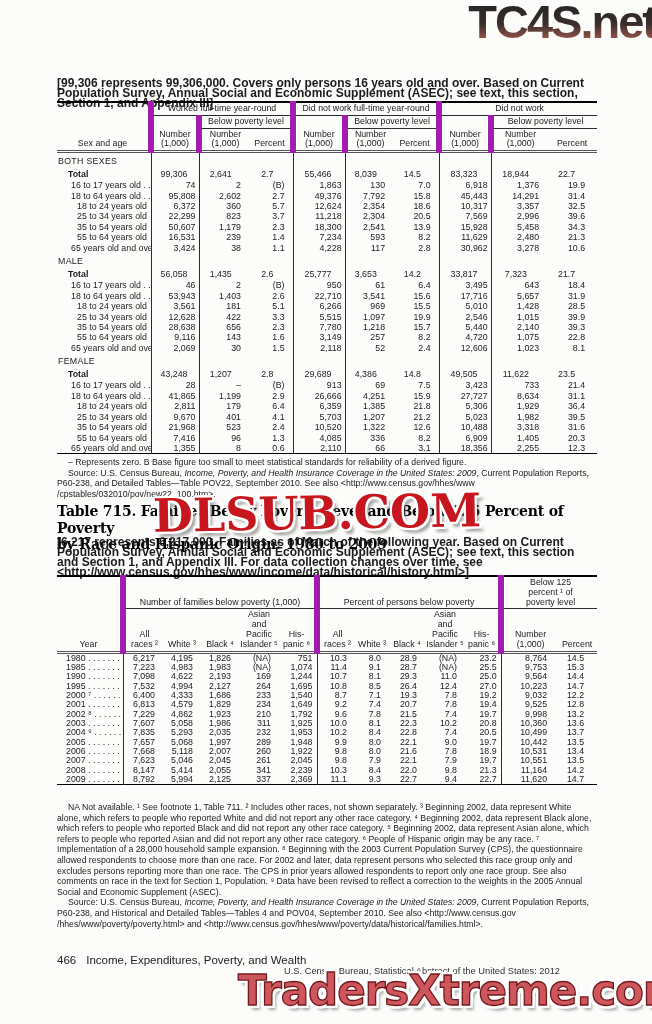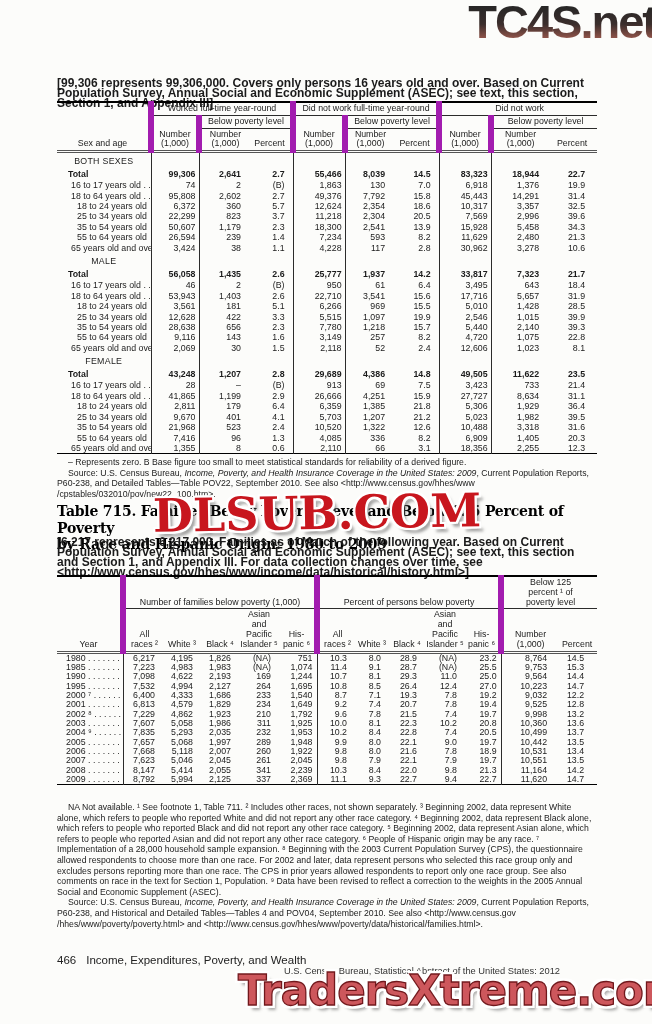--- a/index.html
+++ b/index.html
@@ -34,30 +34,30 @@
   td.num{text-align:right;white-space:nowrap;padding-right:8px;}
   .t714 td:first-child,.t715 td:first-child{border-right:1px solid #2b2b2b;overflow:hidden;}
   .t714 td:nth-child(2),.t714 td:nth-child(4),.t714 td:nth-child(5),
   .t714 td:nth-child(7),.t714 td:nth-child(8){border-right:1px solid #2b2b2b;}
   .t714 td:nth-child(2),.t714 td:nth-child(5),.t714 td:nth-child(8){padding-right:3px;}
   .t714 td:nth-child(10){padding-right:12px;}
   .t715 td:nth-child(6),.t715 td:nth-child(11){border-right:1px solid #2b2b2b;padding-right:4px;}
   .t715 td:nth-child(13){padding-right:13px;}
   .t715 td:nth-child(12){padding-right:10px;}
 
-  td.section{text-align:center;padding-top:3px;letter-spacing:0.3px;}
+  td.section{padding-top:3px;letter-spacing:0.3px;}
   .lw{display:flex;align-items:baseline;padding-left:13px;}
   .lw.ind2{padding-left:19px;}
   .lw.tot{padding-left:10px;font-weight:bold;flex-direction:column;}
   .t715 .lw{padding-left:8px;}
   .lbl{white-space:nowrap;}
   .dots{flex:1 1 0;overflow:hidden;white-space:nowrap;}
   .dots::after{content:"\00A0.\00A0.\00A0.\00A0.\00A0.\00A0.\00A0.\00A0.\00A0.\00A0.\00A0.\00A0.\00A0.\00A0.\00A0.\00A0.\00A0.\00A0.\00A0.\00A0.\00A0.\00A0.";}
   tr.total td{padding-top:2px;padding-bottom:1px;}
-  tr.total .num{font-weight:bold;}
+  tr.total .num{font-weight:normal;text-align:center;}
 
   
   .pagefooter{position:absolute;left:57px;top:954px;font-size:11.5px;color:#222;}
   .pagefooter .pno{margin-right:10px;}
   .credit{position:absolute;right:92px;top:966px;font-size:9.3px;color:#333;margin-left:12px;}
 
   
   .wm{position:absolute;font-weight:bold;pointer-events:none;}
   .wm-top{top:-6px;right:-4px;font-size:47px;letter-spacing:-2px;
           font-family:"Liberation Sans",sans-serif;font-weight:900;
@@ -241,21 +241,21 @@
           <td class="num">5,458</td>
           <td class="num">34.3</td>
         </tr>
         <tr>
           <td>
             <div class="lw ind2">
               <span class="lbl">55 to 64 years old</span>
               <span class="dots"></span>
             </div>
           </td>
-          <td class="num">26,594</td>
+          <td class="num">16,531</td>
           <td class="num">239</td>
           <td class="num">1.4</td>
           <td class="num">7,234</td>
           <td class="num">593</td>
           <td class="num">8.2</td>
           <td class="num">11,629</td>
           <td class="num">2,480</td>
           <td class="num">21.3</td>
         </tr>
         <tr>
@@ -291,21 +291,21 @@
           <td>
             <div class="lw tot">
               <span class="lbl">Total</span>
               <span class="dots"></span>
             </div>
           </td>
           <td class="num">56,058</td>
           <td class="num">1,435</td>
           <td class="num">2.6</td>
           <td class="num">25,777</td>
-          <td class="num">1,937</td>
+          <td class="num">3,653</td>
           <td class="num">14.2</td>
           <td class="num">33,817</td>
           <td class="num">7,323</td>
           <td class="num">21.7</td>
         </tr>
         <tr>
           <td>
             <div class="lw">
               <span class="lbl">16 to 17 years old</span>
               <span class="dots"></span>

